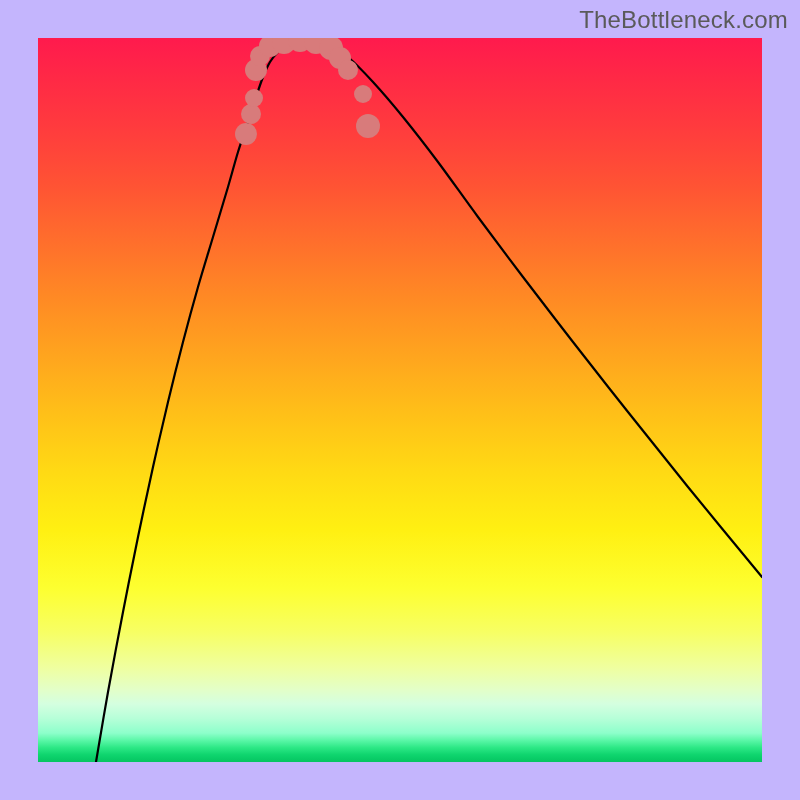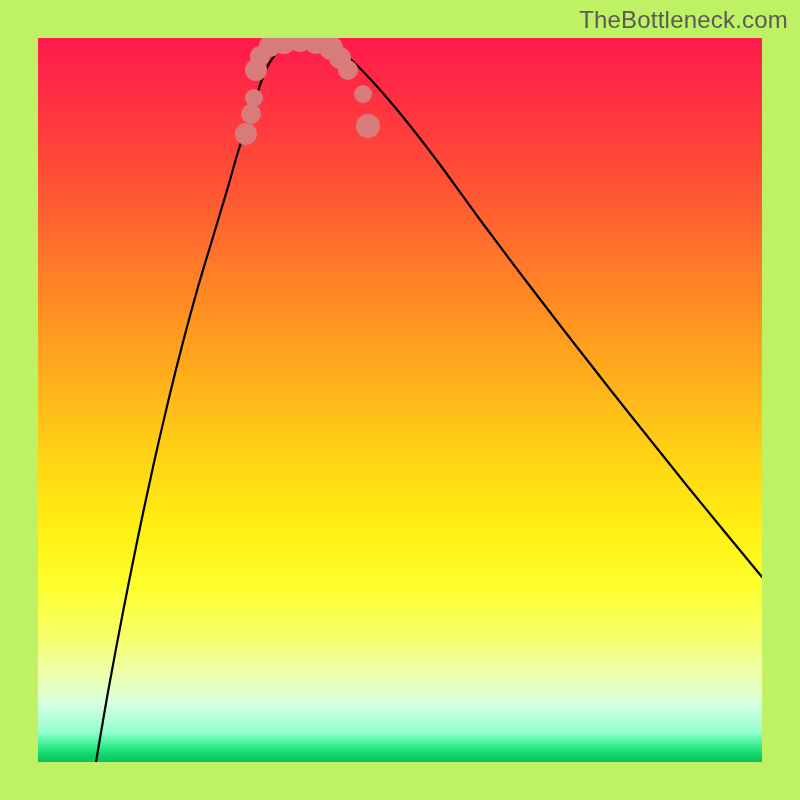--- a/index.html
+++ b/index.html
@@ -10,21 +10,21 @@
     background: #000;
     overflow: hidden;
     font-family: Arial, Helvetica, sans-serif;
   }
   .frame {
     position: absolute;
     top: 0;
     left: 0;
     width: 800px;
     height: 800px;
-    background: #bef264;
+    background: #c4b5fd;
   }
   .plot-area {
     position: absolute;
     left: 38px;
     top: 38px;
     width: 724px;
     height: 724px;
     overflow: hidden;
   }
   .gradient {

